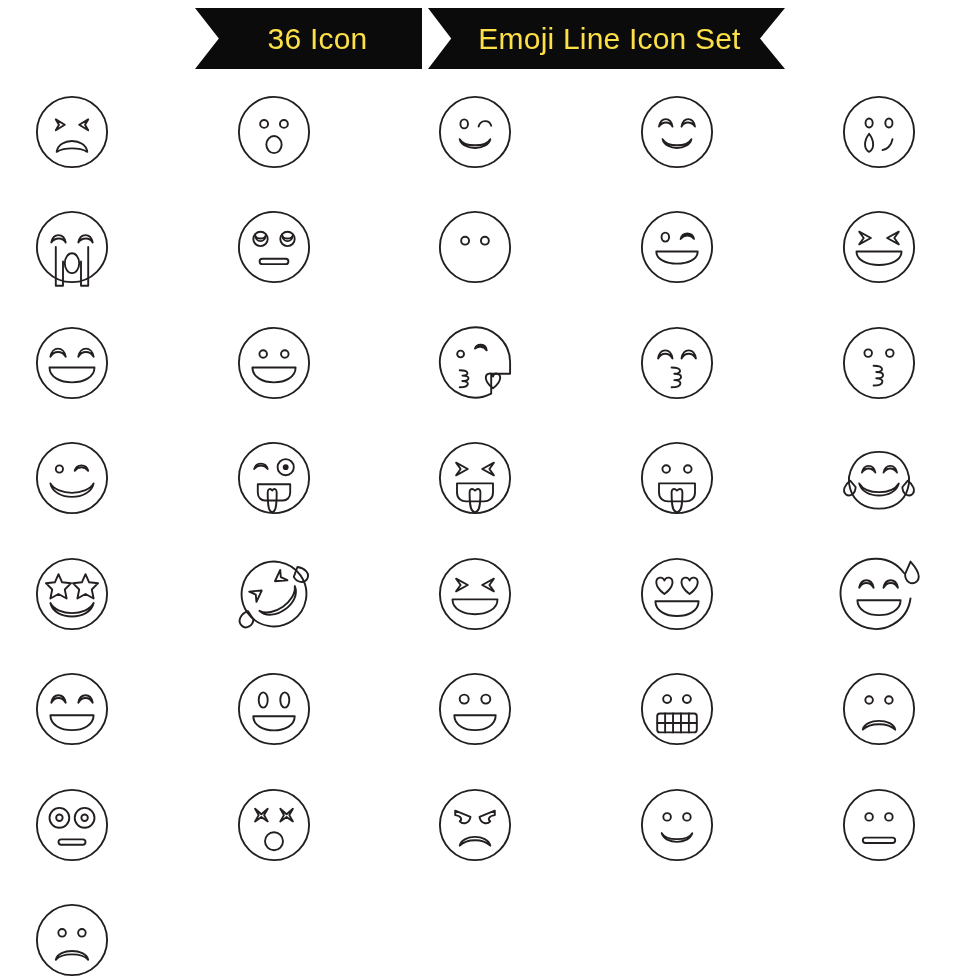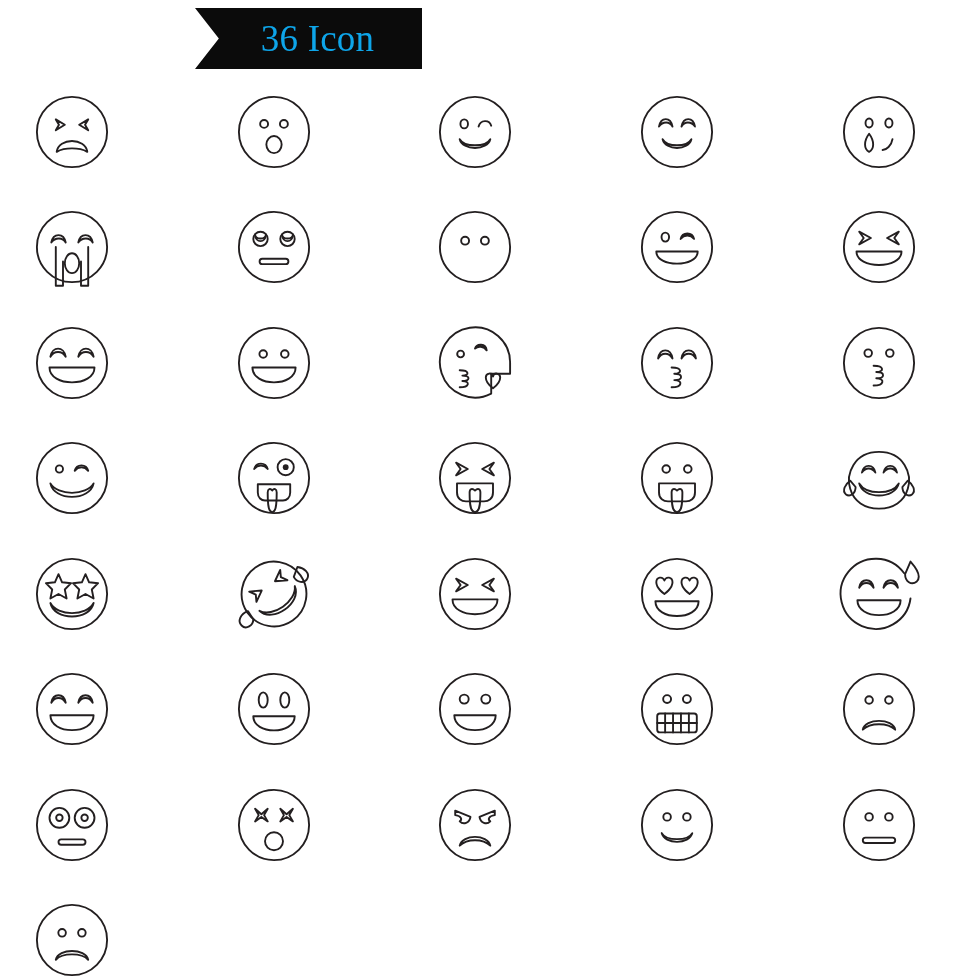--- a/index.html
+++ b/index.html
@@ -33,26 +33,26 @@
   .banner-gap{width:6px;background:#ffffff;}
   .banner-right{
     position:relative;
     width:357px;
     background:#0b0b0b;
     -webkit-clip-path:polygon(0 0, 100% 0, 93% 50%, 100% 100%, 0 100%, 6.5% 50%);
     clip-path:polygon(0 0, 100% 0, 93% 50%, 100% 100%, 0 100%, 6.5% 50%);
     display:flex;align-items:center;justify-content:center;
   }
   .banner-title{
-    color:#0ea5e9;
-    font-size:37px;
+    color:#fde047;
+    font-size:30px;
     font-weight:400;
     letter-spacing:0.2px;
     white-space:nowrap;
-    font-family:Liberation Serif, serif;
+    font-family:Liberation Sans, sans-serif;
   }
   .banner-left .banner-title{ padding-left:18px; }
   .banner-right .banner-title{ padding-left:6px; }
 
   
   .grid{
     position:absolute;
     left:0;top:74px;
     width:980px;
   }
@@ -89,20 +89,23 @@
 </head>
 <body>
 
 <div class="sheet">
 
   <div class="banner">
     <div class="banner-left">
       <span class="banner-title">36 Icon</span>
     </div>
     <div class="banner-gap"></div>
+    <div class="banner-right">
+      <span class="banner-title">Emoji Line Icon Set</span>
+    </div>
   </div>
 
   <div class="grid">
 
     <div class="grid-row">
 
       <div class="cell">
         <span class="icon" title="Weary face with X eyes and open frown">
           <svg viewBox="0 0 100 100">
             <circle class="st" cx="50" cy="50" r="39"></circle>

